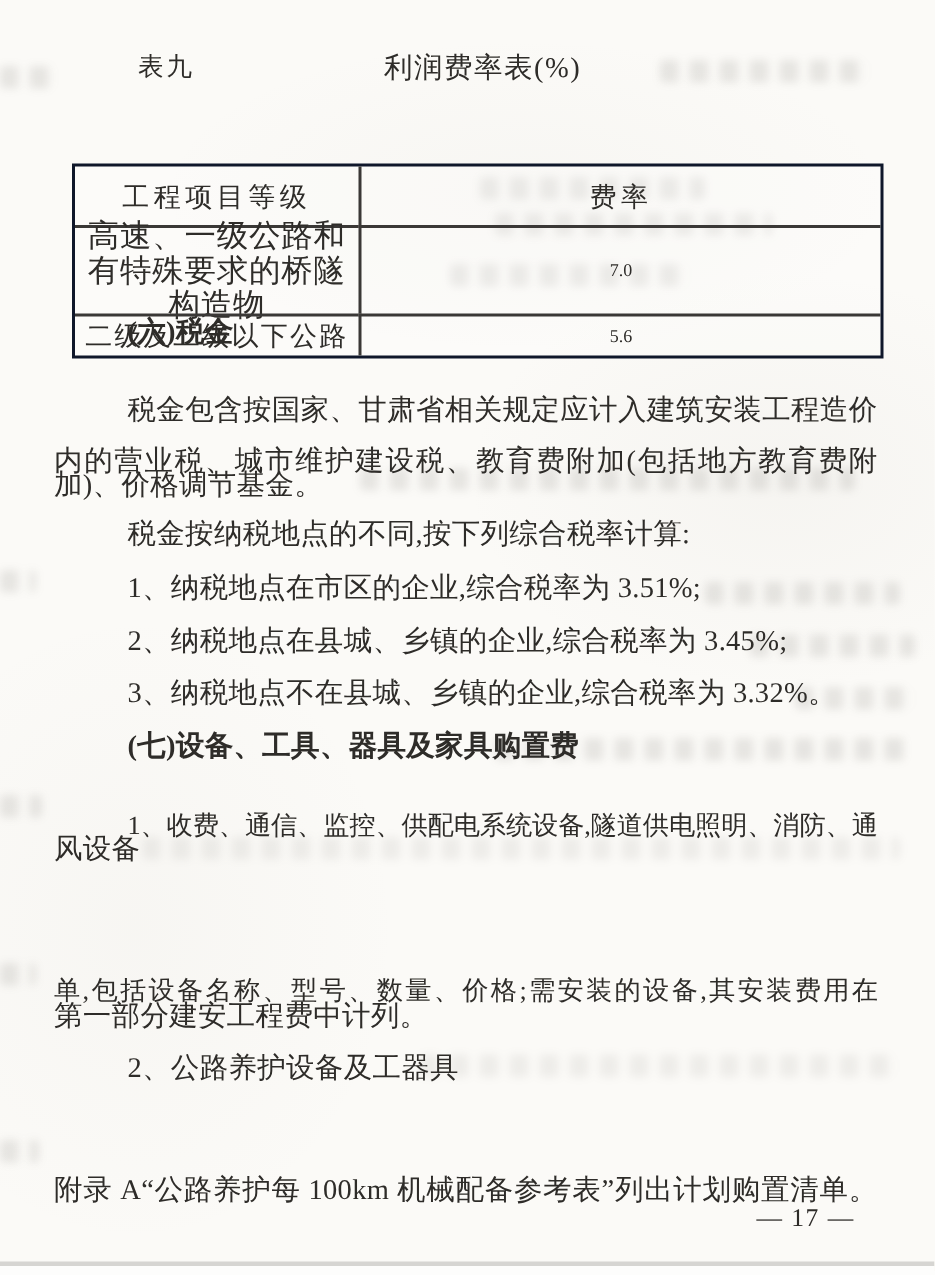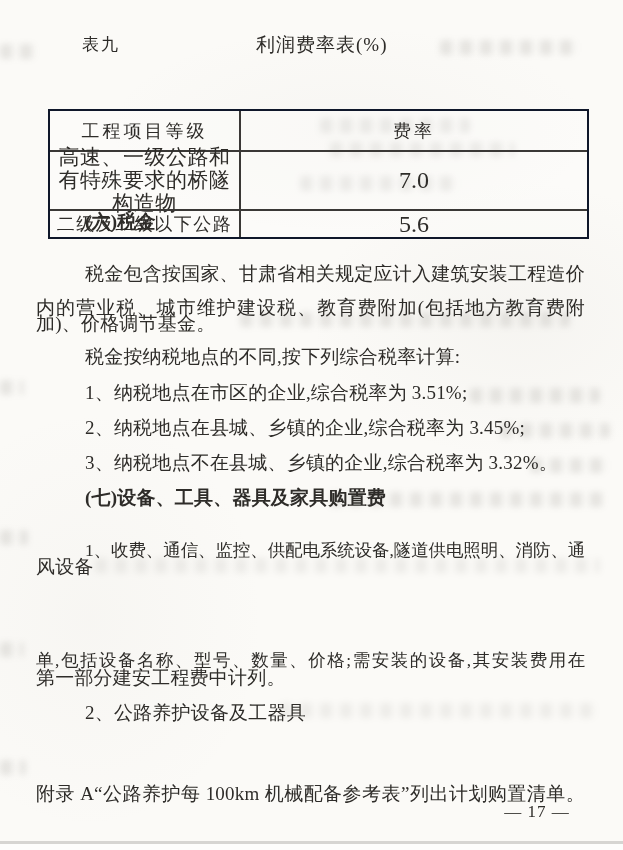--- a/index.html
+++ b/index.html
@@ -13,21 +13,21 @@
   .page { position:relative; width:623px; height:850px; }
   .page::before {
     content:""; position:absolute; inset:0; pointer-events:none;
     background:
       radial-gradient(ellipse 300px 200px at 520px 320px, rgba(175,170,160,0.07), transparent 70%),
       radial-gradient(ellipse 250px 300px at 90px 620px, rgba(175,170,160,0.05), transparent 70%),
       radial-gradient(ellipse 350px 150px at 350px 130px, rgba(175,170,160,0.05), transparent 70%);
   }
 
   
-  .caption-label { position:absolute; left:82px; top:33px; font-size:17px; letter-spacing:2px; }
+  .caption-label { position:absolute; left:92px; top:33px; font-size:17px; letter-spacing:2px; }
   .caption-title { position:absolute; left:256px; top:32px; font-size:19px; letter-spacing:1px; }
 
   
   .tbl {
     position:absolute; left:48px; top:61px; width:537px;
     border:2px solid #0f172a;
     display:grid; grid-template-columns:189px 1fr;
     background:rgba(255,255,255,0.25);
     margin-top:48px;
   }
@@ -35,21 +35,21 @@
     box-sizing:border-box;
     display:flex; align-items:center; justify-content:center;
     text-align:center; font-size:18px;
   }
   .cell.bt { border-top:2px solid #3a3836; }
   .cell.bl { border-left:2px solid #3a3836; }
   .cell.h  { height:39px; letter-spacing:3px; }
   .cell.r1 { height:59px; }
   .cell.r2 { height:28px; letter-spacing:1.5px; }
   .cell.grade1 { font-size:21px; line-height:23px; padding:0 4px; letter-spacing:0.5px; }
-  .cell.num { font-size:24px; letter-spacing:0; }
+  .cell.num { font-size:12px; letter-spacing:0; }
 
   
   .line {
     position:absolute; left:36px; width:549px;
     height:27px; line-height:27px; font-size:19px;
     white-space:nowrap; letter-spacing:0.2px;
   }
   .line.indent { padding-left:49px; width:500px; }
   .line.just { white-space:normal; text-align:justify; text-align-last:justify;margin-top:17px; }
   .line.bold { font-weight:bold; }

